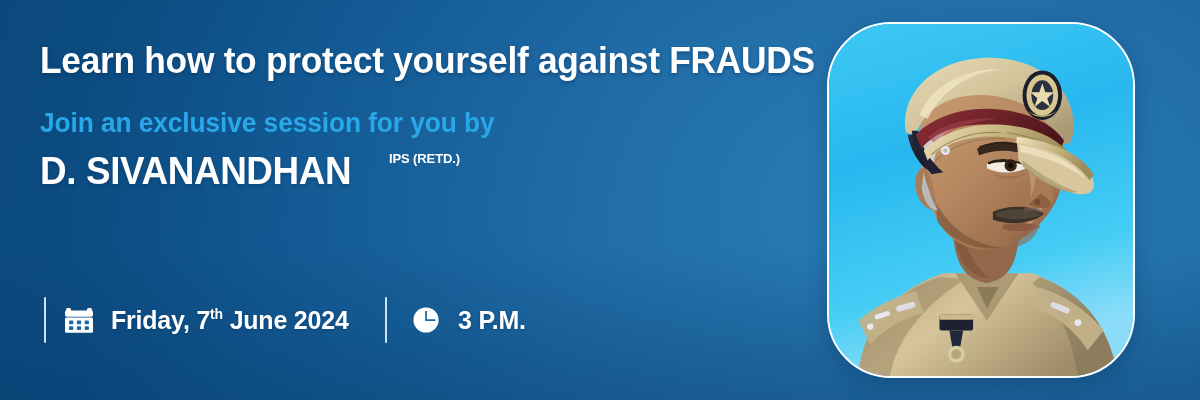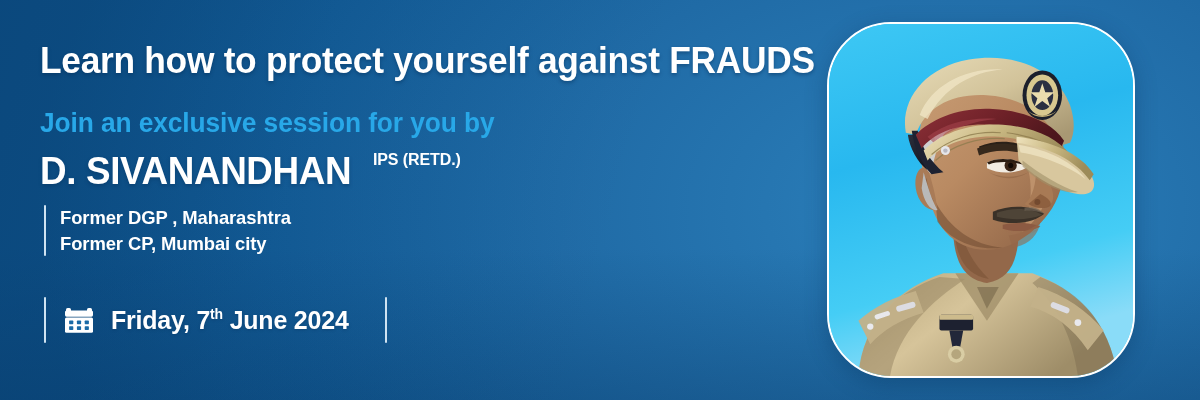--- a/index.html
+++ b/index.html
@@ -86,24 +86,24 @@
     font-weight: 700;
     letter-spacing: -0.4px;
     line-height: 1;
     transform: scaleX(0.97);
     transform-origin: left bottom;
     text-shadow: 0 2px 4px rgba(5,45,85,0.40);
   }
 
   .speaker-suffix {
     color: #ffffff;
-    font-size: 16px;
+    font-size: 13px;
     font-weight: 700;
     letter-spacing: -0.1px;
-    margin-left: 12px;
+    margin-left: 28px;
     line-height: 1;
   }
 
   .credentials {
     position: absolute;
     left: 4px;
     top: 205px;
     display: flex;
     align-items: stretch;
   }
@@ -214,27 +214,20 @@
 
     <h1 class="headline">Learn how to protect yourself against FRAUDS</h1>
 
     <h2 class="subhead">Join an exclusive session for you by</h2>
 
     <div class="name-row">
       <span class="speaker-name">D. SIVANANDHAN</span>
       <span class="speaker-suffix">IPS (RETD.)</span>
     </div>
 
-    <div class="credentials">
-      <div class="accent-bar"></div>
-      <div class="credential-lines">
-        <div>Former DGP , Maharashtra</div>
-        <div>Former CP, Mumbai city</div>
-      </div>
-    </div>
 
     <div class="meta-row">
 
       <div class="meta-divider"></div>
 
       <div class="meta-item date">
         <span class="meta-icon">
           <svg viewBox="0 0 32 32" width="32" height="32" aria-hidden="true">
             <rect x="3" y="4" width="5" height="5" rx="1.6" fill="#ffffff"></rect>
             <rect x="24" y="4" width="5" height="5" rx="1.6" fill="#ffffff"></rect>
@@ -250,20 +243,29 @@
             </g>
           </svg>
         </span>
         <span class="meta-text">
           <span>Friday, 7</span><sup class="date-sup">th</sup><span> June 2024</span>
         </span>
       </div>
 
       <div class="meta-divider mid"></div>
 
+      <div class="meta-item time">
+        <span class="meta-icon">
+          <svg viewBox="0 0 32 32" width="30" height="30" aria-hidden="true">
+            <circle cx="16" cy="16" r="13.4" fill="#ffffff"></circle>
+            <path d="M15.1 6.4 h1.9 V15.1 H26 v1.9 H15.1 Z" fill="#1a6aa6"></path>
+          </svg>
+        </span>
+        <span class="meta-text">3 P.M.</span>
+      </div>
 
     </div>
   </div>
 
   <div class="portrait-card">
     <svg class="portrait-svg" viewBox="0 0 308 356" preserveAspectRatio="xMidYMid slice">
       <defs>
         <linearGradient id="sky" x1="0" y1="0" x2="0.25" y2="1">
           <stop offset="0%" stop-color="#3ec8f4"></stop>
           <stop offset="40%" stop-color="#28b8ef"></stop>

